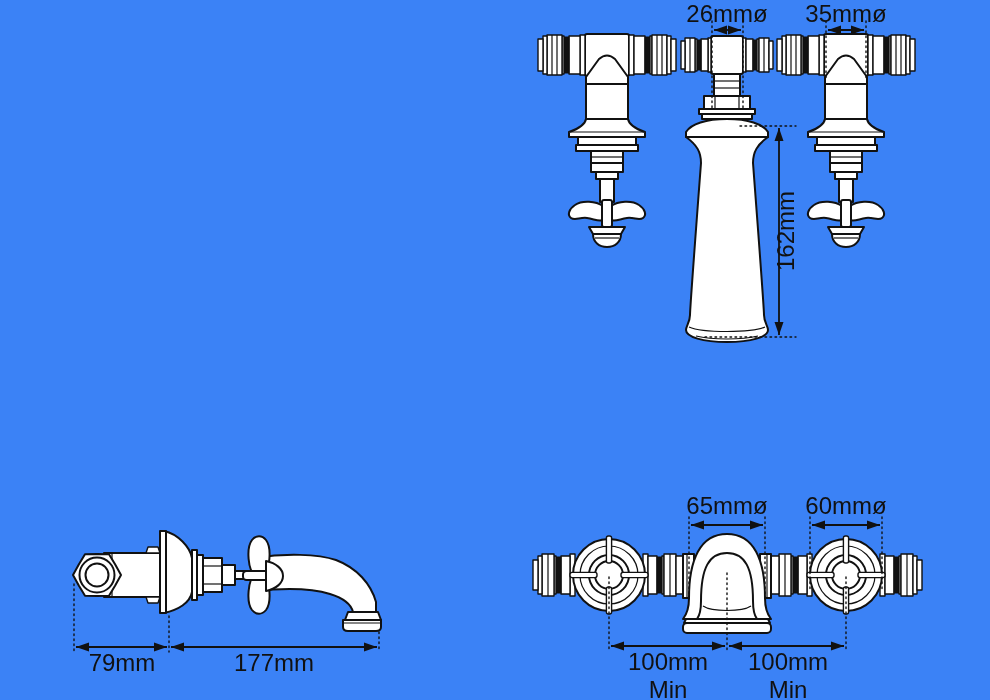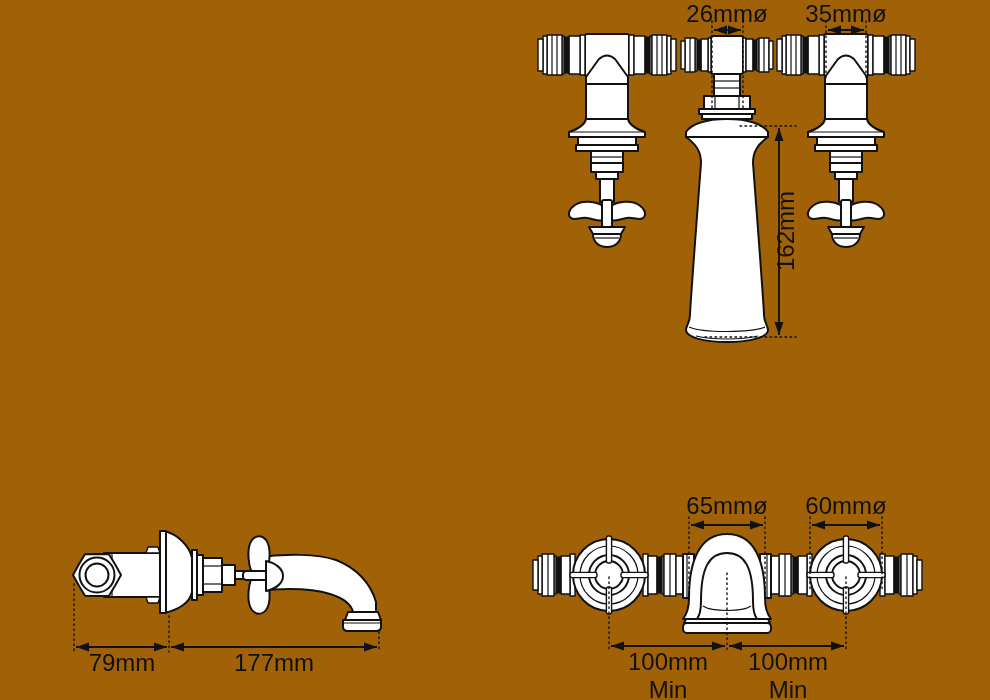--- a/index.html
+++ b/index.html
@@ -1,16 +1,16 @@
 <!DOCTYPE html>
 <html><head>
 <meta charset="utf-8">
 <style>
   html,body{margin:0;padding:0;background:#ffffff;width:990px;height:700px;overflow:hidden;}
-  .canvas{position:relative;width:990px;height:700px;background:#a16207;}
+  .canvas{position:relative;width:990px;height:700px;background:#3b82f6;}
   svg{display:block;}
   .fw{fill:#fff;stroke:#111;stroke-width:2;stroke-linejoin:round;}
   .fw1{fill:#fff;stroke:#111;stroke-width:1.4;stroke-linejoin:round;}
   .thin{fill:none;stroke:#111;stroke-width:1.2;}
   .dark{fill:#111;stroke:#111;stroke-width:1;}
   .dot{fill:none;stroke:#111;stroke-width:1.4;stroke-dasharray:1.6 3.4;stroke-linecap:round;}
   .dim{fill:none;stroke:#111;stroke-width:1.8;}
   text.lbl{font-family:"Liberation Sans",sans-serif;font-size:24px;fill:#111;text-anchor:middle;}
 </style>
 </head>

